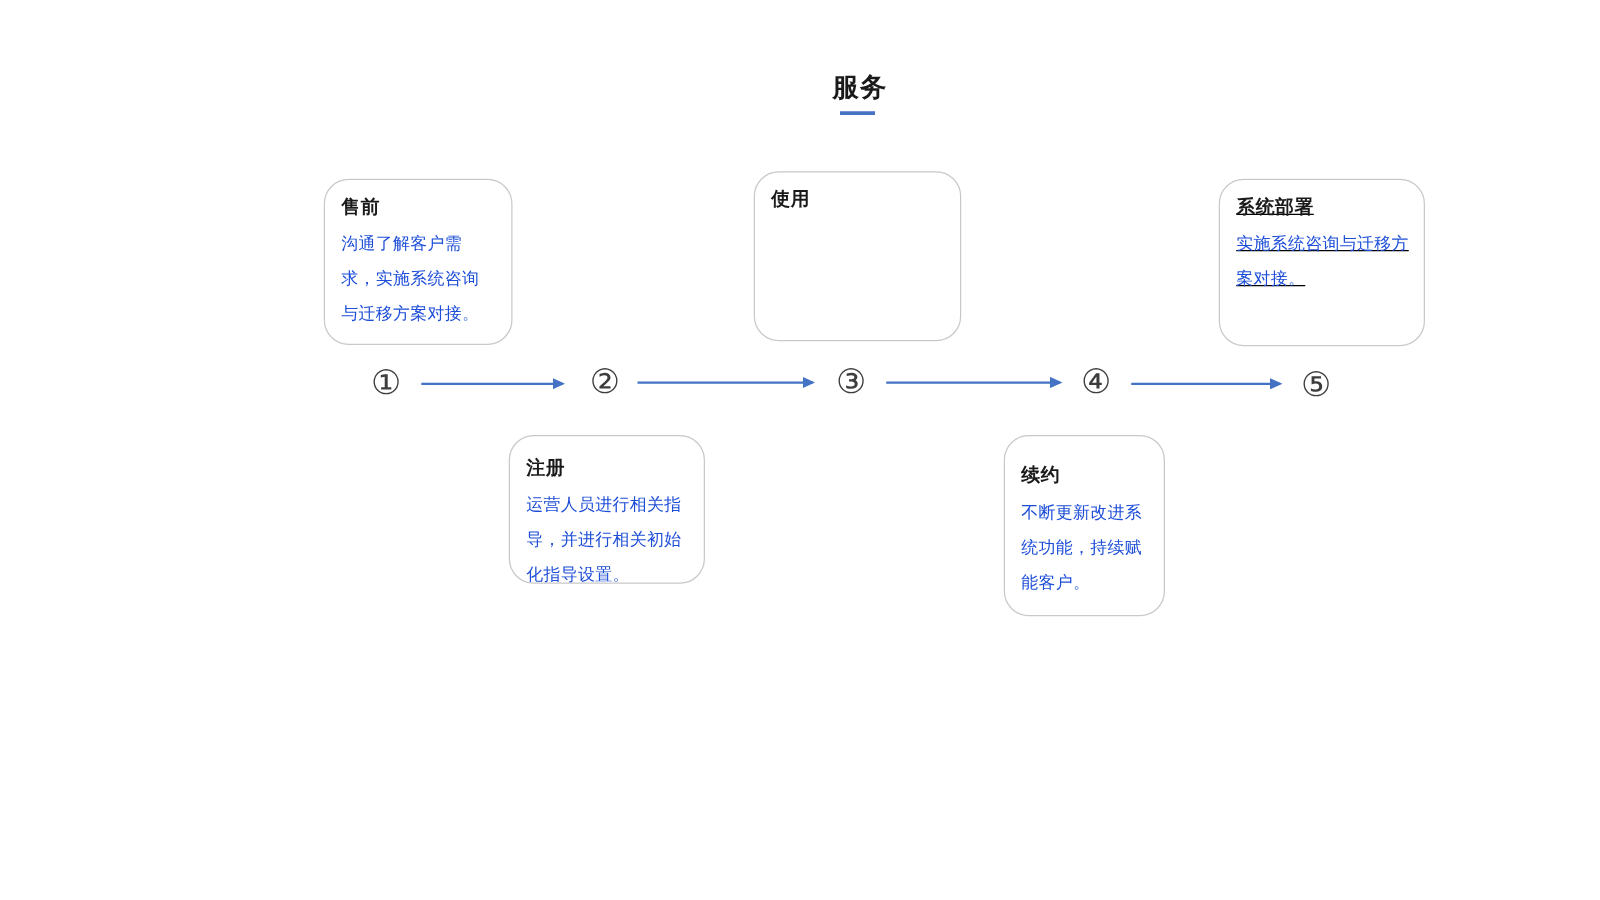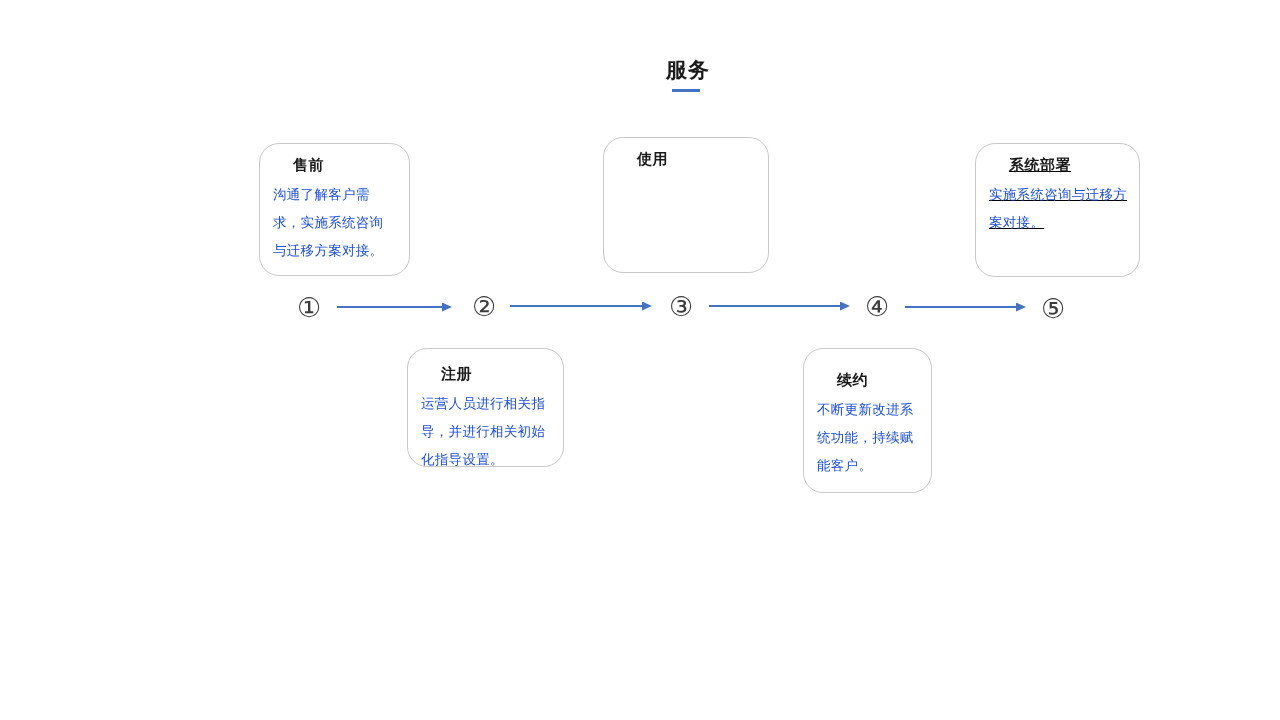--- a/index.html
+++ b/index.html
@@ -48,21 +48,20 @@
   .card-5 { left: 975px; top: 143px; width: 165px; height: 134px; text-decoration: underline; }
   .card-2 { left: 407px; top: 348px; width: 157px; height: 119px; padding-top: 16px; }
   .card-4 { left: 803px; top: 348px; width: 129px; height: 145px; padding-top: 22px; }
 
   .card-title {
     font-size: 15px;
     font-weight: bold;
     color: #1a1a1a;
     margin-bottom: 6px;
     letter-spacing: 0.5px;
-    margin-left: 20px;
   }
   .card-desc {
     font-size: 13.5px;
     line-height: 28px;
     color: #1d4ed8;
     letter-spacing: 0.3px;
   }
 
   
   .step-num {

